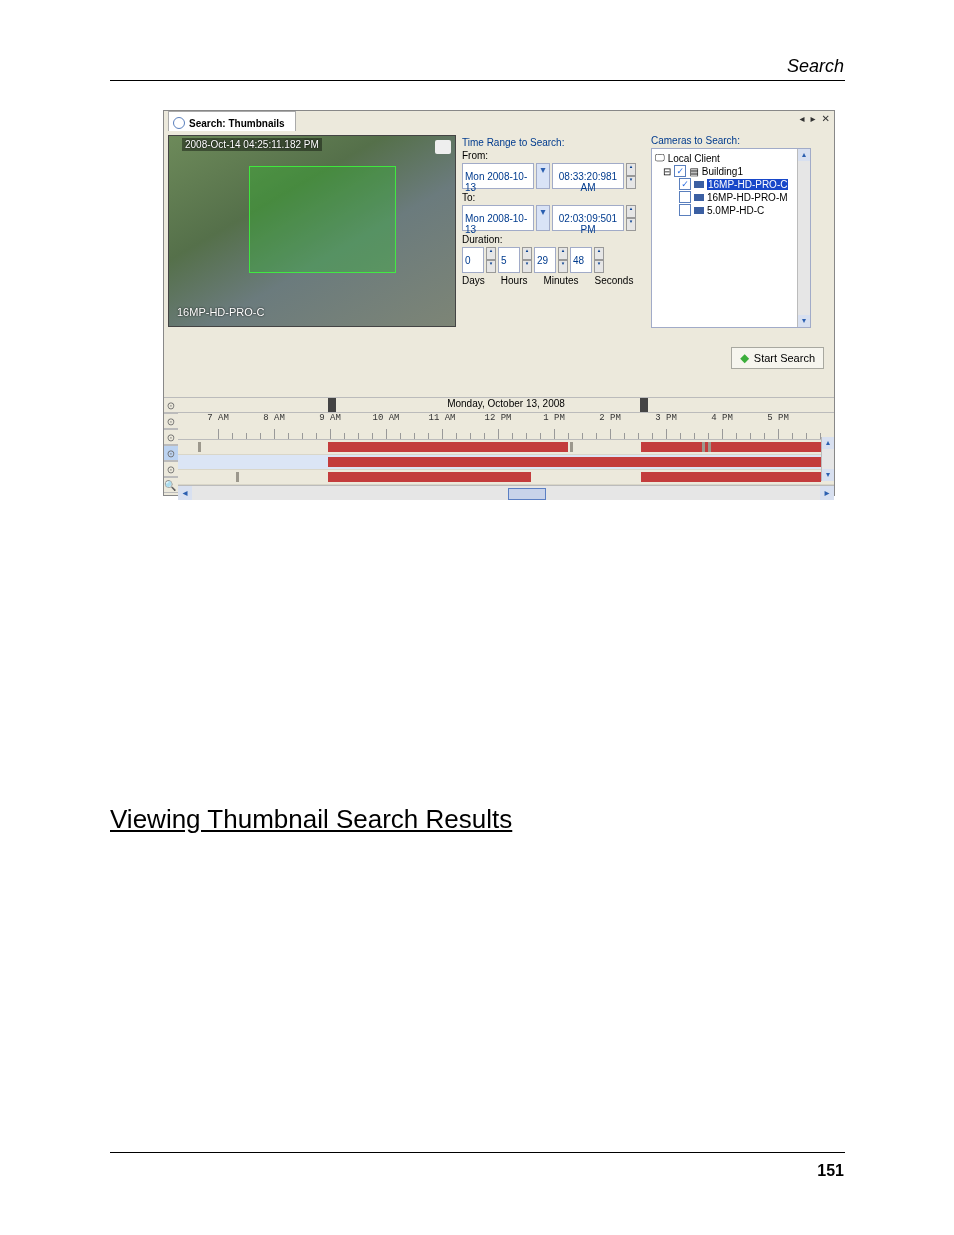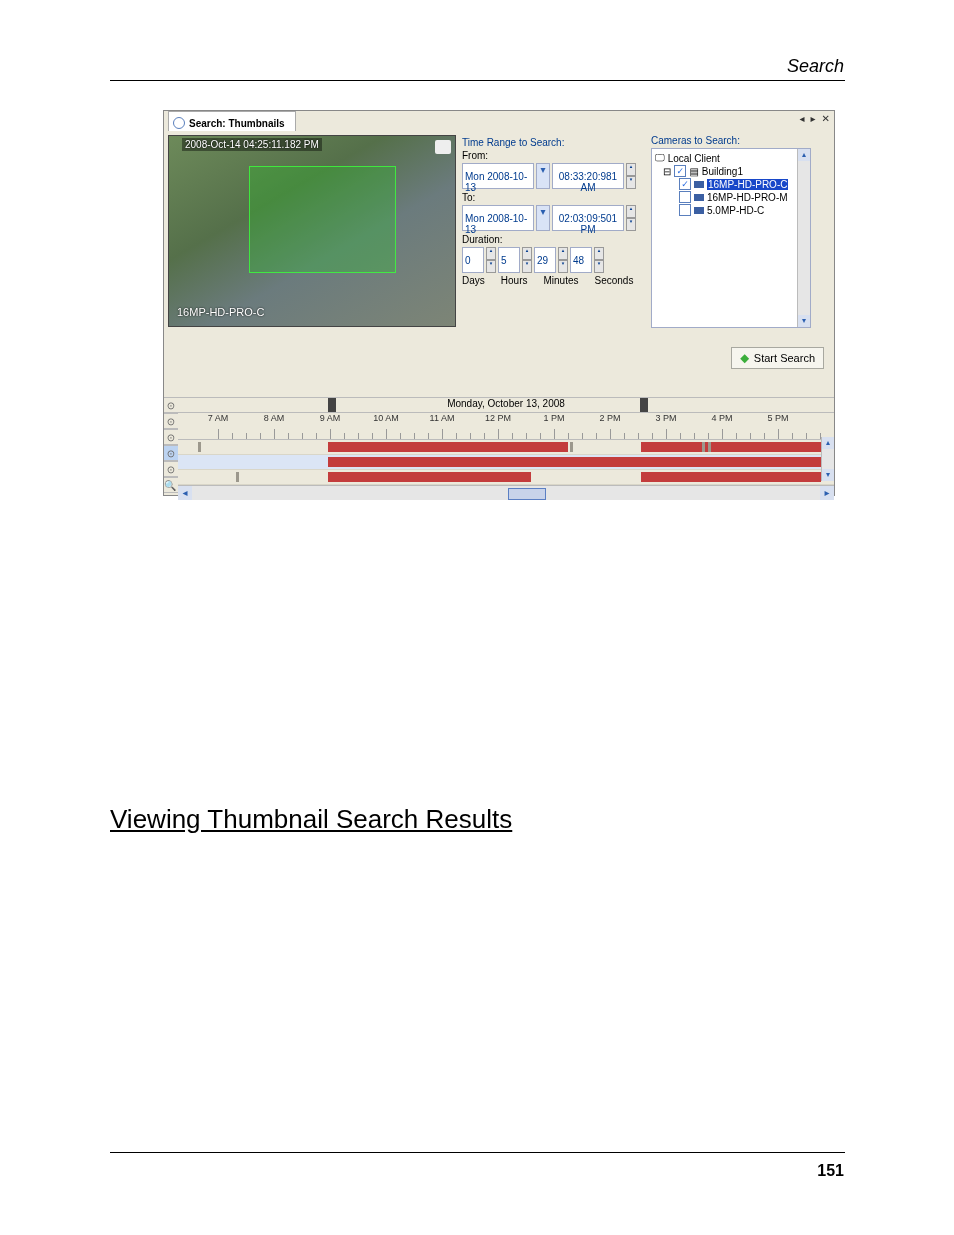--- a/index.html
+++ b/index.html
@@ -172,21 +172,21 @@
     height: 100px;
     font-size:10px;
   }
   .gutter{position:absolute;left:0;top:0;bottom:0;width:14px;}
   .g-item{width:14px;height:14px;border-top:1px solid #bbb;border-bottom:1px solid #bbb;display:flex;align-items:center;justify-content:center;color:#666;}
   .g-item.sel{background:#bcd3f1;}
   .tl-body{position:absolute;left:14px;right:0;top:0;bottom:0;}
   .date-hdr{height:14px;border-bottom:1px solid #bbb;border-top:1px solid #bbb;text-align:center;position:relative;}
   .range-thumb{position:absolute;top:0;height:14px;width:8px;background:#444;}
   .hours{height:26px;border-bottom:1px solid #bbb;position:relative;}
-  .hours .h{position:absolute;top:0;font-size:9px;color:#333;text-align:center;transform:translateX(-50%);}
+  .hours .h{position:absolute;top:0;font-size:9px;color:#333;text-align:center;transform:translateX(-50%);font-family:Liberation Mono, monospace;}
   .tick{position:absolute;bottom:0;width:1px;height:6px;background:#999;}
   .tick.big{height:10px;}
   .lane{height:14px;position:relative;border-bottom:1px solid #d9d6c8;}
   .lane .red{position:absolute;top:2px;height:10px;background:#c33c3c;}
   .lane .grey{position:absolute;top:2px;height:10px;background:#9c988d;width:3px;}
   .lane.sel{background:#dbe5f5;}
   .lane-scroll{position:absolute;right:0;top:40px;bottom:16px;width:12px;background:#e6e6e6;border-left:1px solid #bbb;}
   .lane-scroll .up,.lane-scroll .down{height:12px;background:#d8e0f0;color:#2b5fb0;text-align:center;font-size:8px;line-height:12px;}
   .lane-scroll .down{position:absolute;bottom:0;left:0;right:0;}
   .bottom-scroll{height:14px;position:relative;background:#e6e6e6;border-top:1px solid #bbb;}

